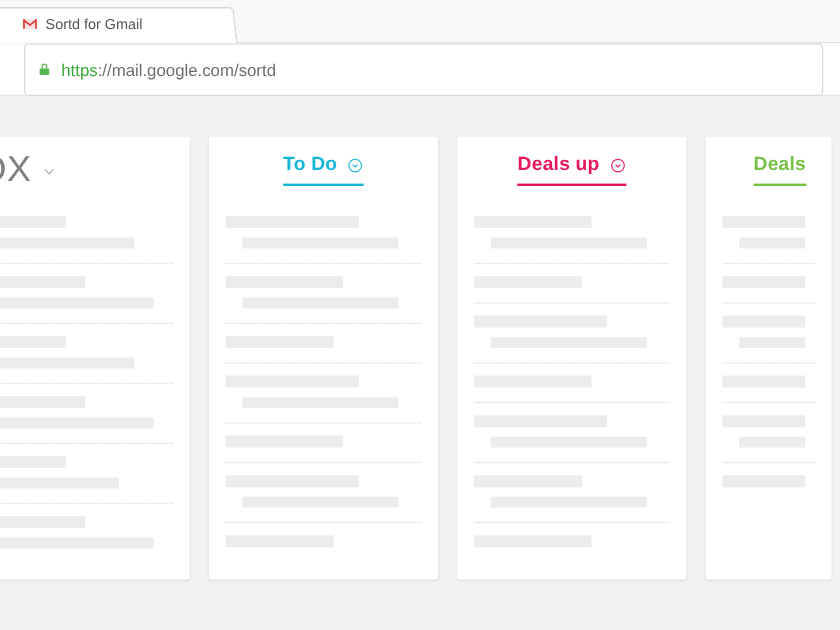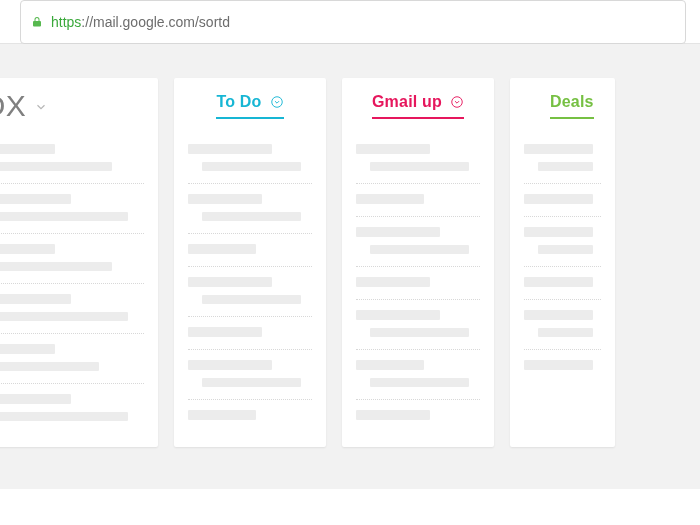--- a/index.html
+++ b/index.html
@@ -36,21 +36,21 @@
   .url .rest { color: #6d6d6d; }
 
   
   .workspace { background: #f2f2f2; height: calc(525px - 36px - 44px); padding-top: 34px; }
   .board { display: flex; gap: 16px; padding-left: 0; }
   .column {
     background: #fff; border-radius: 2px; box-shadow: 0 1px 2px rgba(0,0,0,0.08);
     flex: 0 0 auto; display: flex; flex-direction: column;
   }
   .col-inbox { width: 176px; margin-left: -18px; }
-  .col-std   { width: 152px; }
+  .col-std   { width: 191px; }
   .col-last  { width: 105px; } 
 
   .col-header { height: 56px; display: flex; align-items: center; justify-content: center; position: relative; }
   .col-inbox .col-header { justify-content: flex-start; padding-left: 0; }
   .col-title-wrap { display: inline-flex; align-items: center; gap: 8px; padding-bottom: 6px; border-bottom: 2px solid transparent; }
   .col-title { font-size: 16px; font-weight: 600; letter-spacing: .2px; }
   .col-chevron { width: 14px; height: 14px; display: inline-flex; }
 
   .todo .col-title-wrap    { border-bottom-color: #17b6d4; }
   .todo .col-title         { color: #17b6d4; }
@@ -74,20 +74,34 @@
   .sk.title { height: 10px; }
   .w45{width:45%} .w55{width:55%} .w60{width:60%} .w68{width:68%} .w72{width:72%} .w80{width:80%} .w90{width:90%}
   .indent { margin-left: 14px; }
 
   .col-inbox .sk { }
 </style>
 </head>
 <body>
 
 <div class="chrome">
+  <div class="tabbar">
+    <div class="tab"></div>
+    <div class="tab-inner">
+      <span class="tab-favicon">
+        <svg viewBox="0 0 24 24" width="14" height="14">
+            <path fill="#E53935" d="M3 5h18v14H3z" opacity=".15"></path>
+            <path fill="#E53935" d="M3 5l9 7 9-7v3l-9 7-9-7z"></path>
+            <rect x="2.2" y="5" width="2.4" height="14" rx="1" fill="#E53935"></rect>
+            <rect x="19.4" y="5" width="2.4" height="14" rx="1" fill="#E53935"></rect>
+          </svg>
+      </span>
+      <span>Sortd for Gmail</span>
+    </div>
+  </div>
   <div class="addrrow">
     <div class="addrbar">
       <span class="lock">
         <svg viewBox="0 0 24 24" width="12" height="12">
             <path fill="#57b84f" d="M12 2a5 5 0 0 0-5 5v3H6a2 2 0 0 0-2 2v7a2 2 0 0 0 2 2h12a2 2 0 0 0 2-2v-7a2 2 0 0 0-2-2h-1V7a5 5 0 0 0-5-5zm-3 5a3 3 0 1 1 6 0v3H9z"></path>
           </svg>
       </span>
       <span class="url">
         <span class="proto">https</span><span class="rest">://mail.google.com/sortd</span>
       </span>
@@ -172,21 +186,21 @@
           </div>
         <div class="card">
             <div class="sk title w55"></div>
           </div>
       </div>
     </div>
 
     <div class="column col-std follow">
       <div class="col-header">
         <span class="col-title-wrap">
-          <span class="col-title">Gmail up</span>
+          <span class="col-title">Deals up</span>
           <span class="col-chevron">
             <svg viewBox="0 0 24 24" width="14" height="14">
                 <circle cx="12" cy="12" r="9" fill="none" stroke="#e6175d" stroke-width="1.6"></circle>
                 <path d="M8.5 10.5L12 14l3.5-3.5" fill="none" stroke="#e6175d" stroke-width="1.6"></path>
               </svg>
           </span>
         </span>
       </div>
       <div class="col-body">
         <div class="card">

